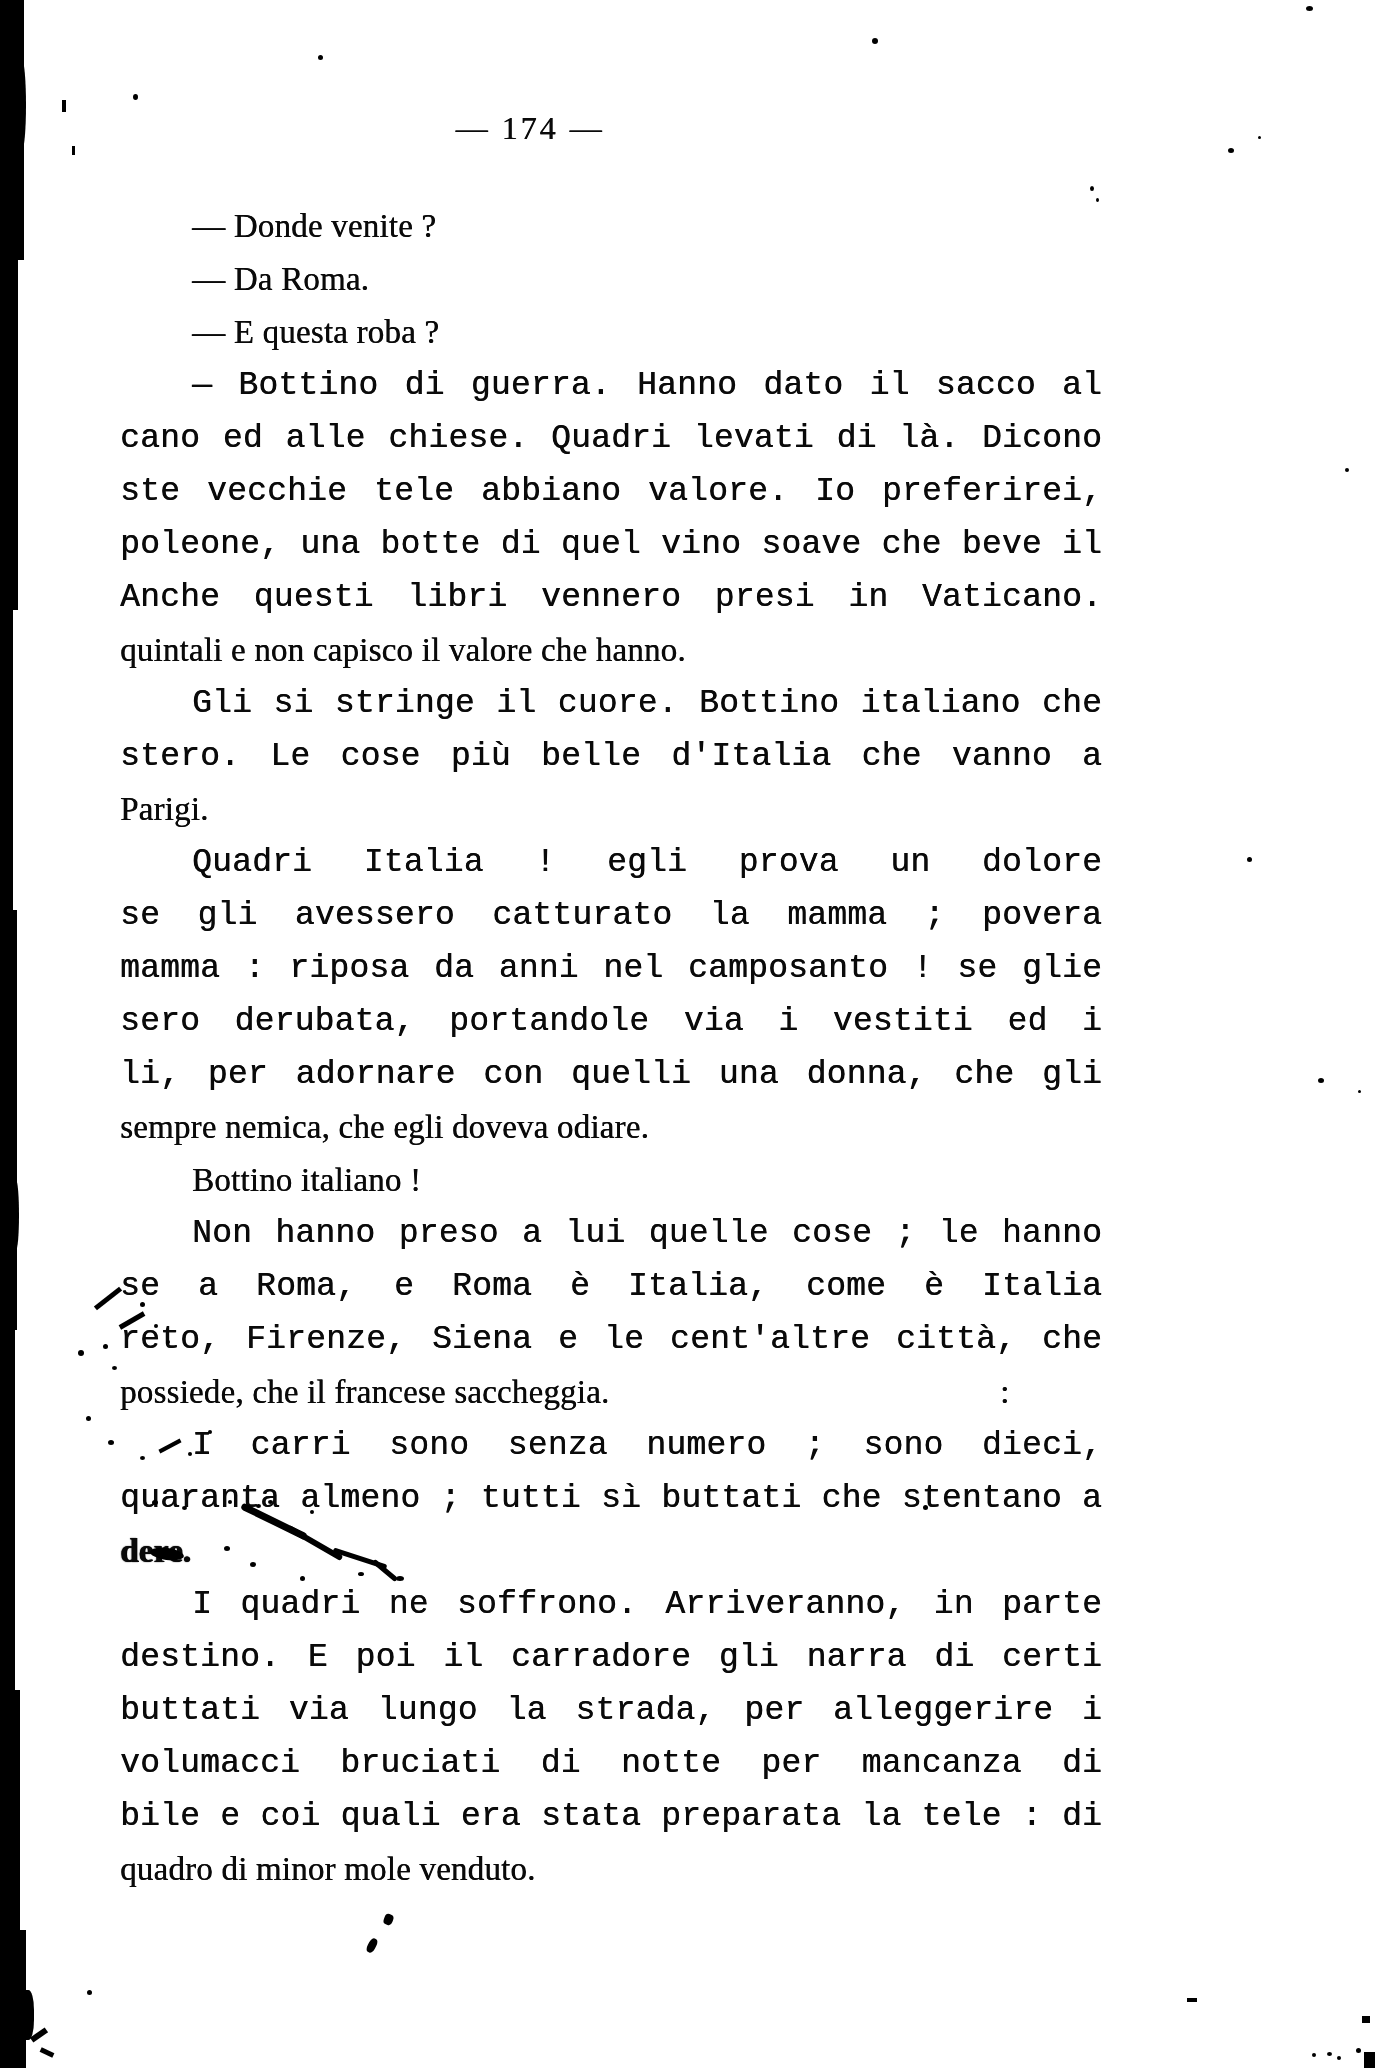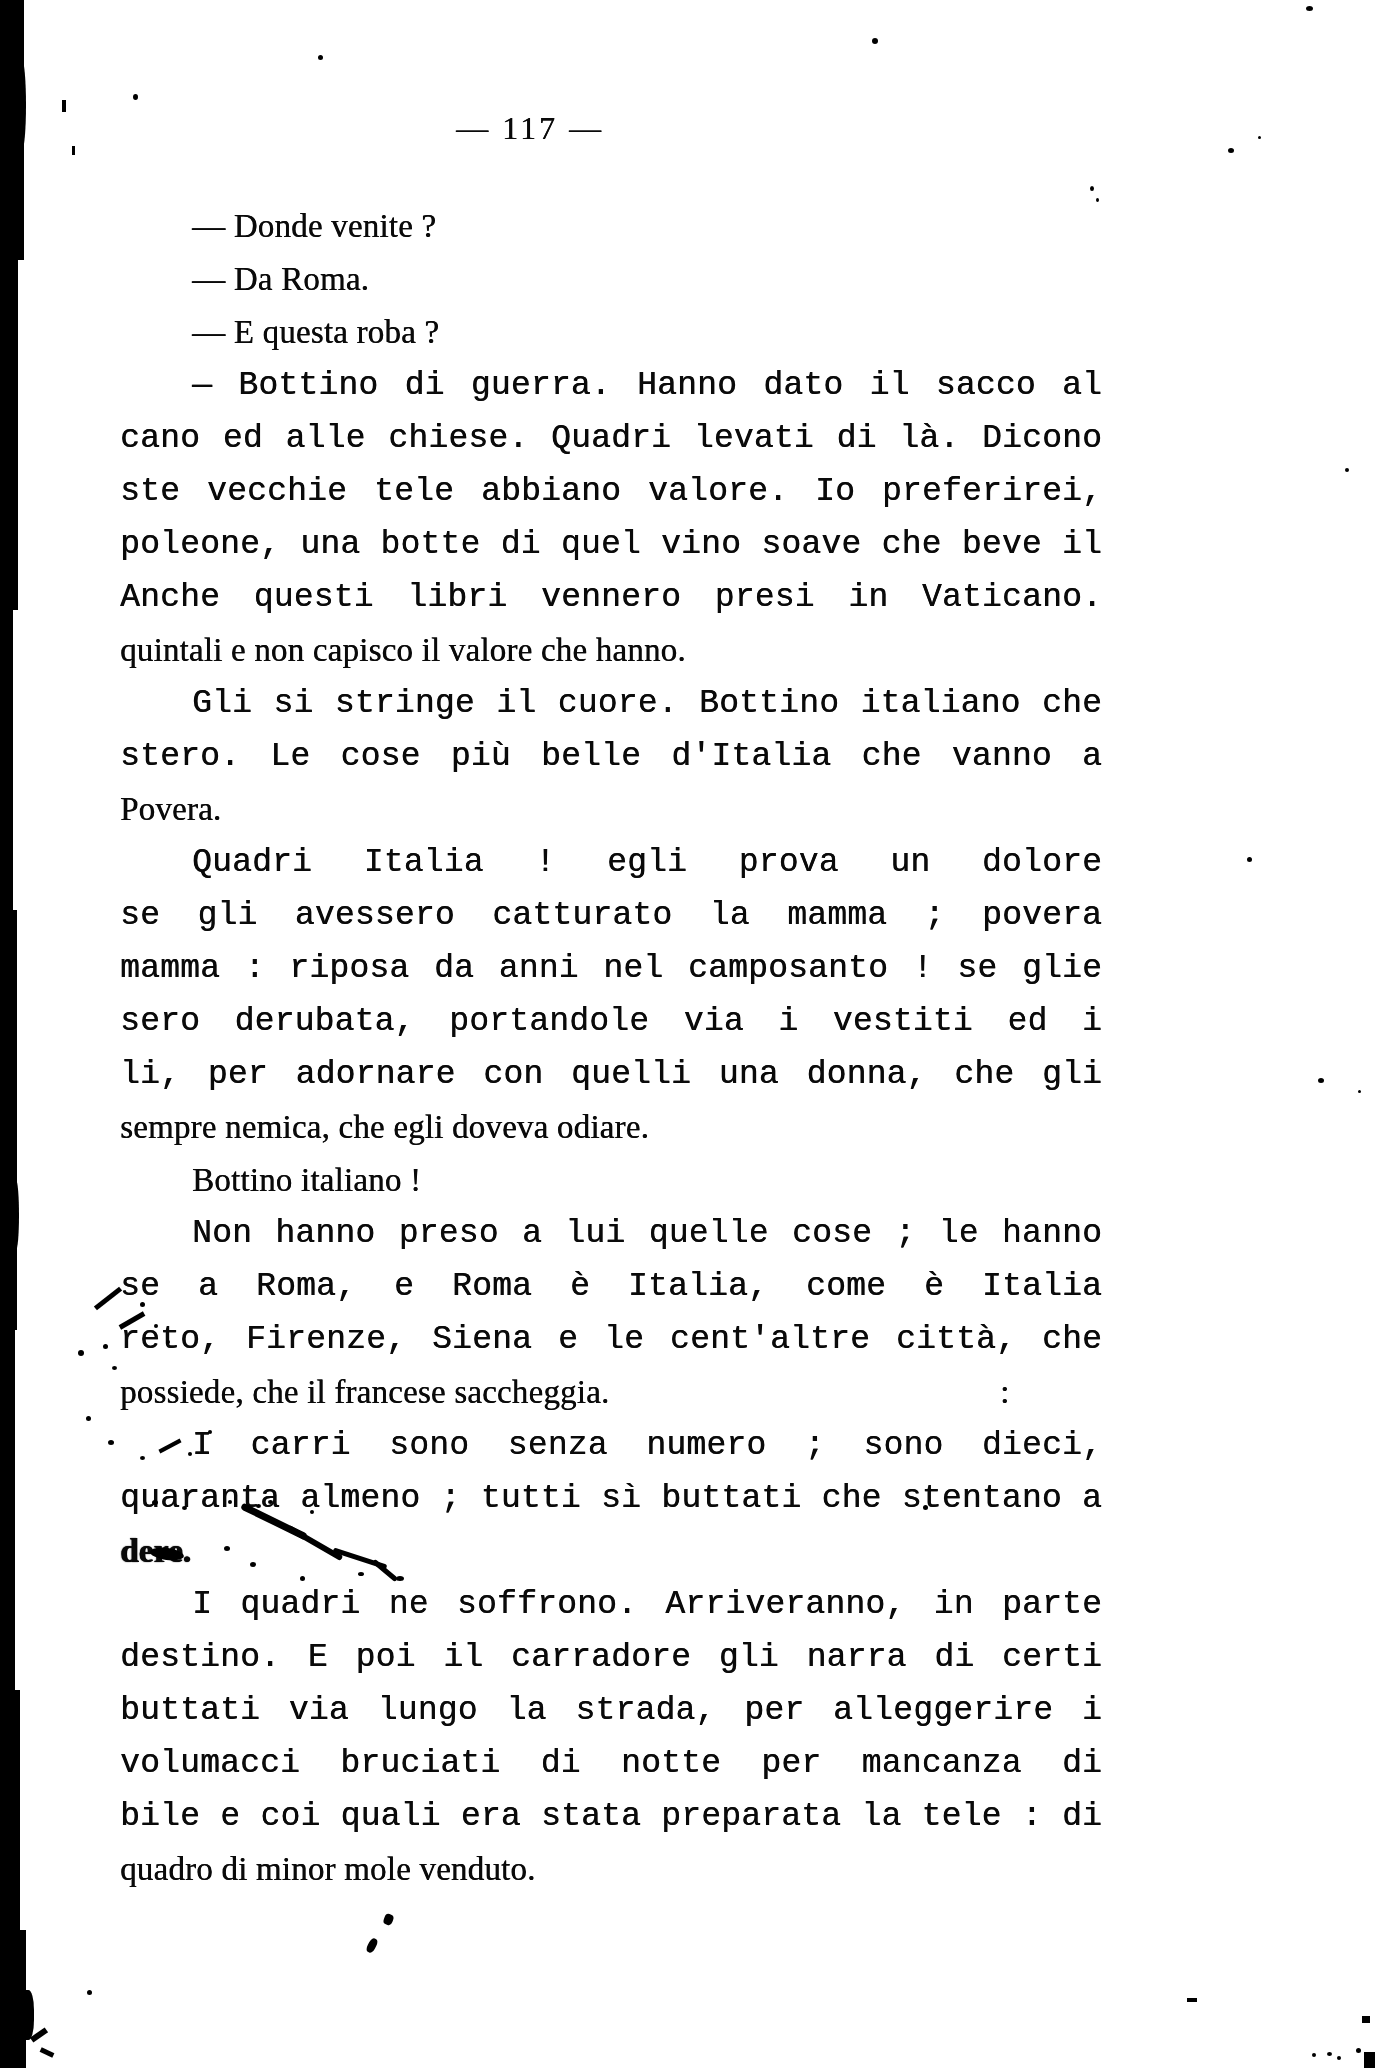--- a/index.html
+++ b/index.html
@@ -49,35 +49,35 @@
     <div class="bar" style="top:1930px;width:26px;height:138px;"></div>
     <div class="sp" style="left:18px;top:60px;width:8px;height:90px;border-radius:50%;"></div>
     <div class="sp" style="left:13px;top:1180px;width:6px;height:70px;border-radius:50%;"></div>
     <div class="sp" style="left:20px;top:1990px;width:14px;height:50px;border-radius:40%;"></div>
     <div class="sp" style="left:30px;top:2032px;width:18px;height:6px;transform:rotate(-35deg);"></div>
     <div class="sp" style="left:40px;top:2050px;width:14px;height:5px;transform:rotate(25deg);"></div>
     <div class="sp" style="left:62px;top:100px;width:4px;height:12px;"></div>
     <div class="sp" style="left:72px;top:146px;width:3px;height:9px;"></div>
   </div>
 
-  <div class="pagenum">— 117 —</div>
+  <div class="pagenum">— 174 —</div>
 
   <div class="text">
     <div class="ln ind">— Donde venite ?</div>
     <div class="ln ind">— Da Roma.</div>
     <div class="ln ind">— E questa roba ?</div>
     <div class="ln ind j">— Bottino di guerra. Hanno dato il sacco al Vati-</div>
     <div class="ln j">cano ed alle chiese. Quadri levati di là. Dicono che que-</div>
     <div class="ln j">ste vecchie tele abbiano valore. Io preferirei, se fossi Na-</div>
     <div class="ln j">poleone, una botte di quel vino soave che beve il Papa.</div>
     <div class="ln j">Anche questi libri vennero presi in Vaticano. Pesano</div>
     <div class="ln">quintali e non capisco il valore che hanno.</div>
     <div class="ln ind j">Gli si stringe il cuore. Bottino italiano che va all'e-</div>
     <div class="ln j">stero. Le cose più belle d'Italia che vanno a finire a</div>
-    <div class="ln">Povera.</div>
+    <div class="ln">Parigi.</div>
     <div class="ln ind j">Quadri Italia ! egli prova un dolore infinito, come</div>
     <div class="ln j">se gli avessero catturato la mamma ; povera vecchia</div>
     <div class="ln j">mamma : riposa da anni nel camposanto ! se glie l'aves-</div>
     <div class="ln j">sero derubata, portandole via i vestiti ed i pochi gioiel-</div>
     <div class="ln j">li, per adornare con quelli una donna, che gli era stata</div>
     <div class="ln">sempre nemica, che egli doveva odiare.</div>
     <div class="ln ind">Bottino italiano !</div>
     <div class="ln ind j">Non hanno preso a lui quelle cose ; le hanno pre-</div>
     <div class="ln j">se a Roma, e Roma è Italia, come è Italia Venezia, Lo-</div>
     <div class="ln j">reto, Firenze, Siena e le cent'altre città, che il francese</div>

